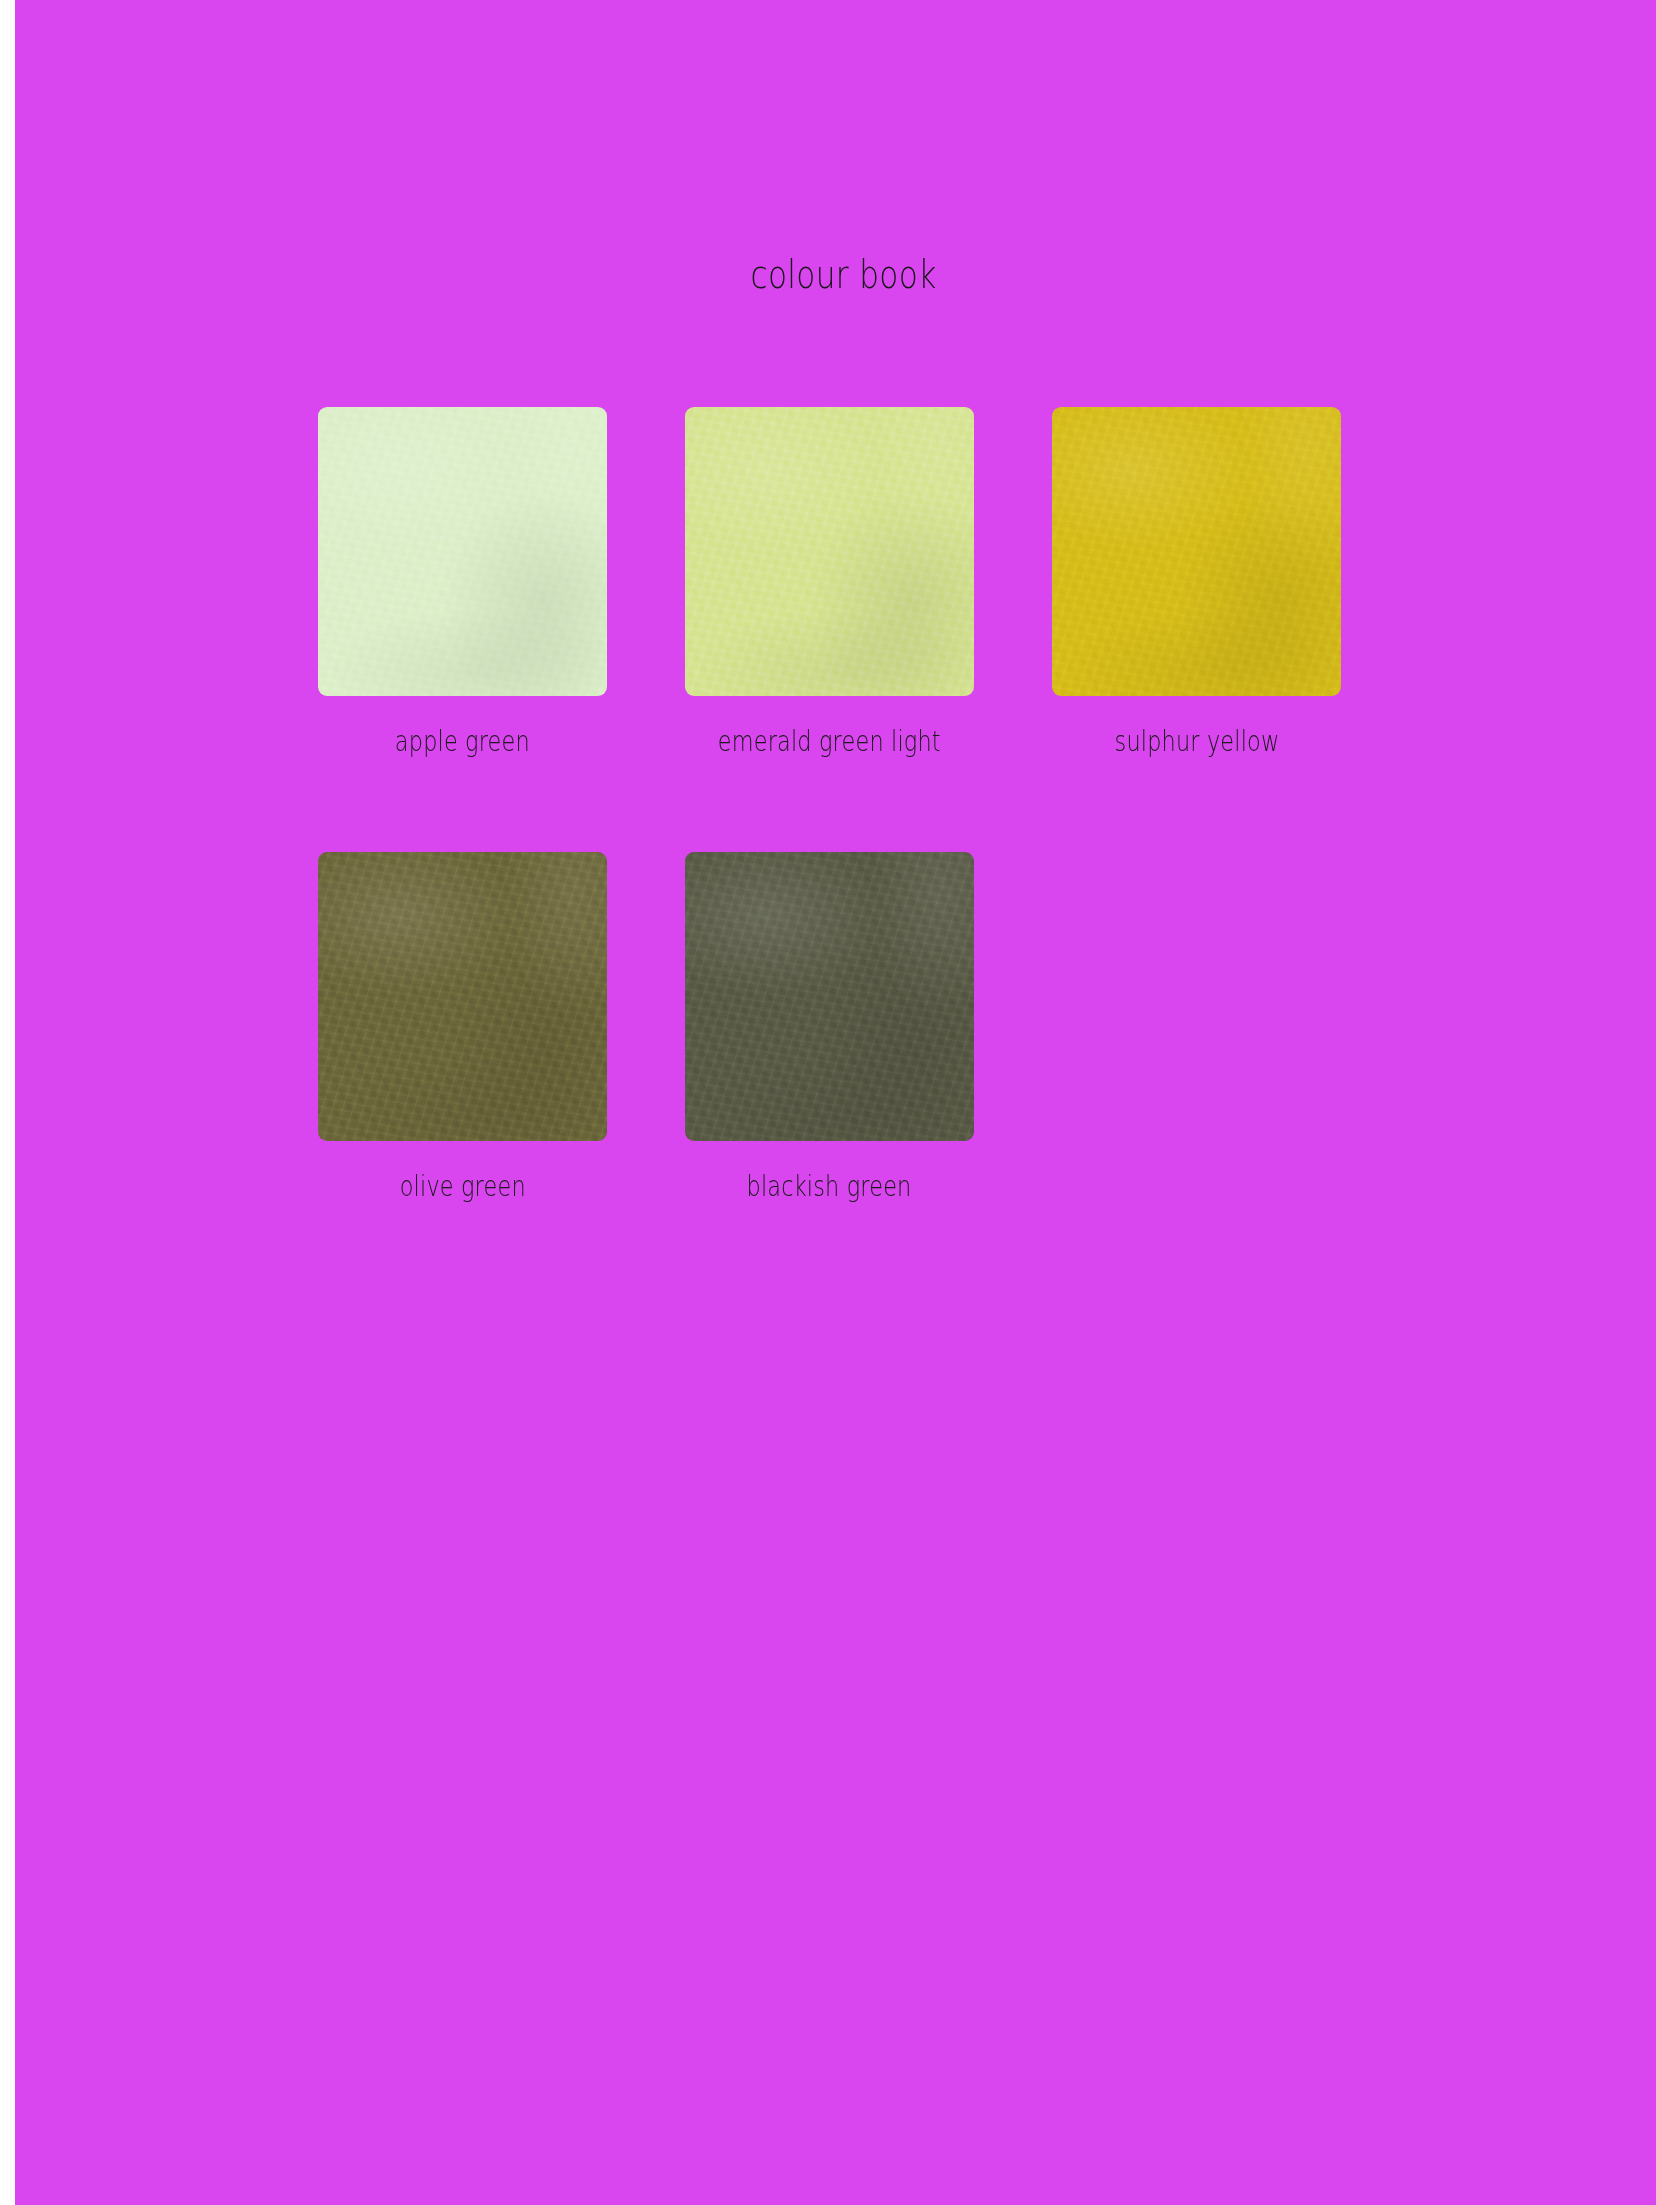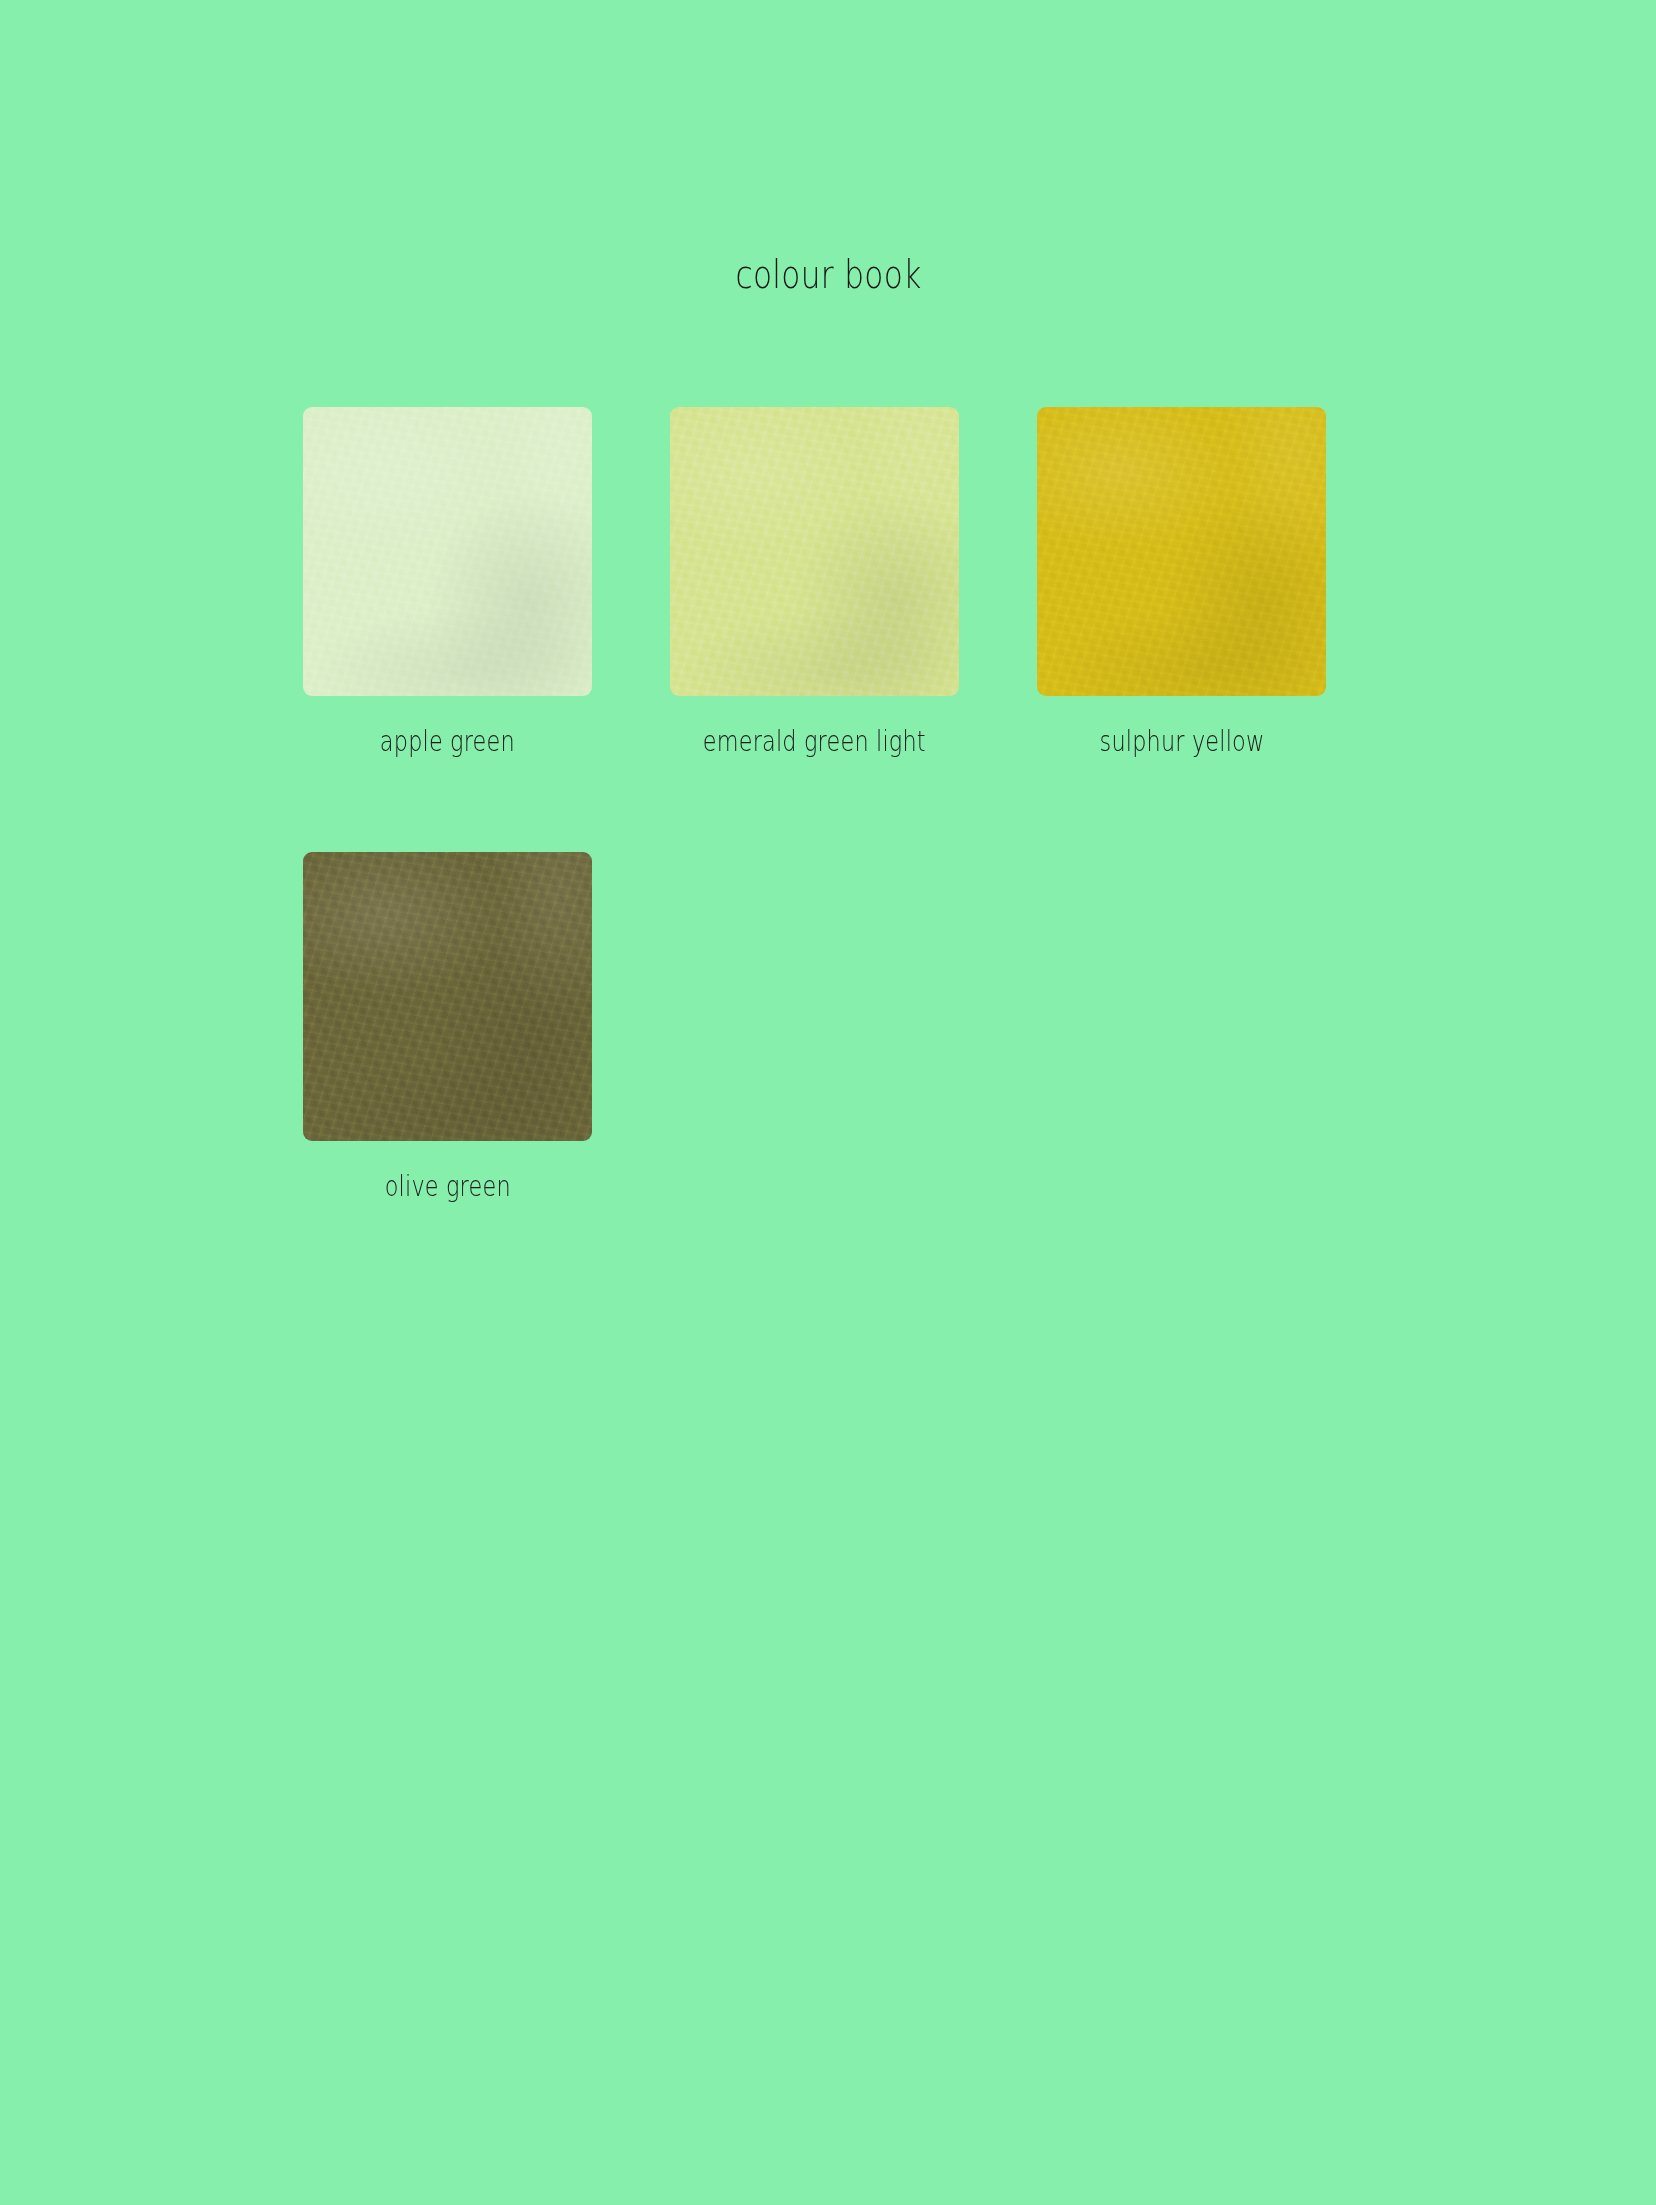--- a/index.html
+++ b/index.html
@@ -11,21 +11,22 @@
     width: 1657px;
     height: 2205px;
     font-family: "DejaVu Sans", sans-serif;
     color: #1a1a1a;
     overflow: hidden;
     position: relative;
   }
   .page {
     position: absolute;
     inset: 0;
-    background: #86efac;
+    background: #d946ef;
+    margin-left: 15px;
   }
   .page-title {
     position: absolute;
     top: 255px;
     left: 0;
     width: 1657px;
     text-align: center;
     font-family: "DejaVu Sans", sans-serif;
     font-size: 39px;
     font-weight: 300;
@@ -119,19 +120,23 @@
       <div class="swatch-chip" style="background-color: rgb(214, 188, 26);"></div>
       <div class="swatch-label">sulphur yellow</div>
     </div>
 
     <div class="swatch-cell">
       <div class="swatch-chip" style="background-color: rgb(107, 102, 58);"></div>
       <div class="swatch-label">olive green</div>
     </div>
 
 
+    <div class="swatch-cell">
+      <div class="swatch-chip" style="background-color: rgb(88, 90, 70);"></div>
+      <div class="swatch-label">blackish green</div>
+    </div>
 
 
 
 
   </div>
 </div>
 
 
 </body></html>

